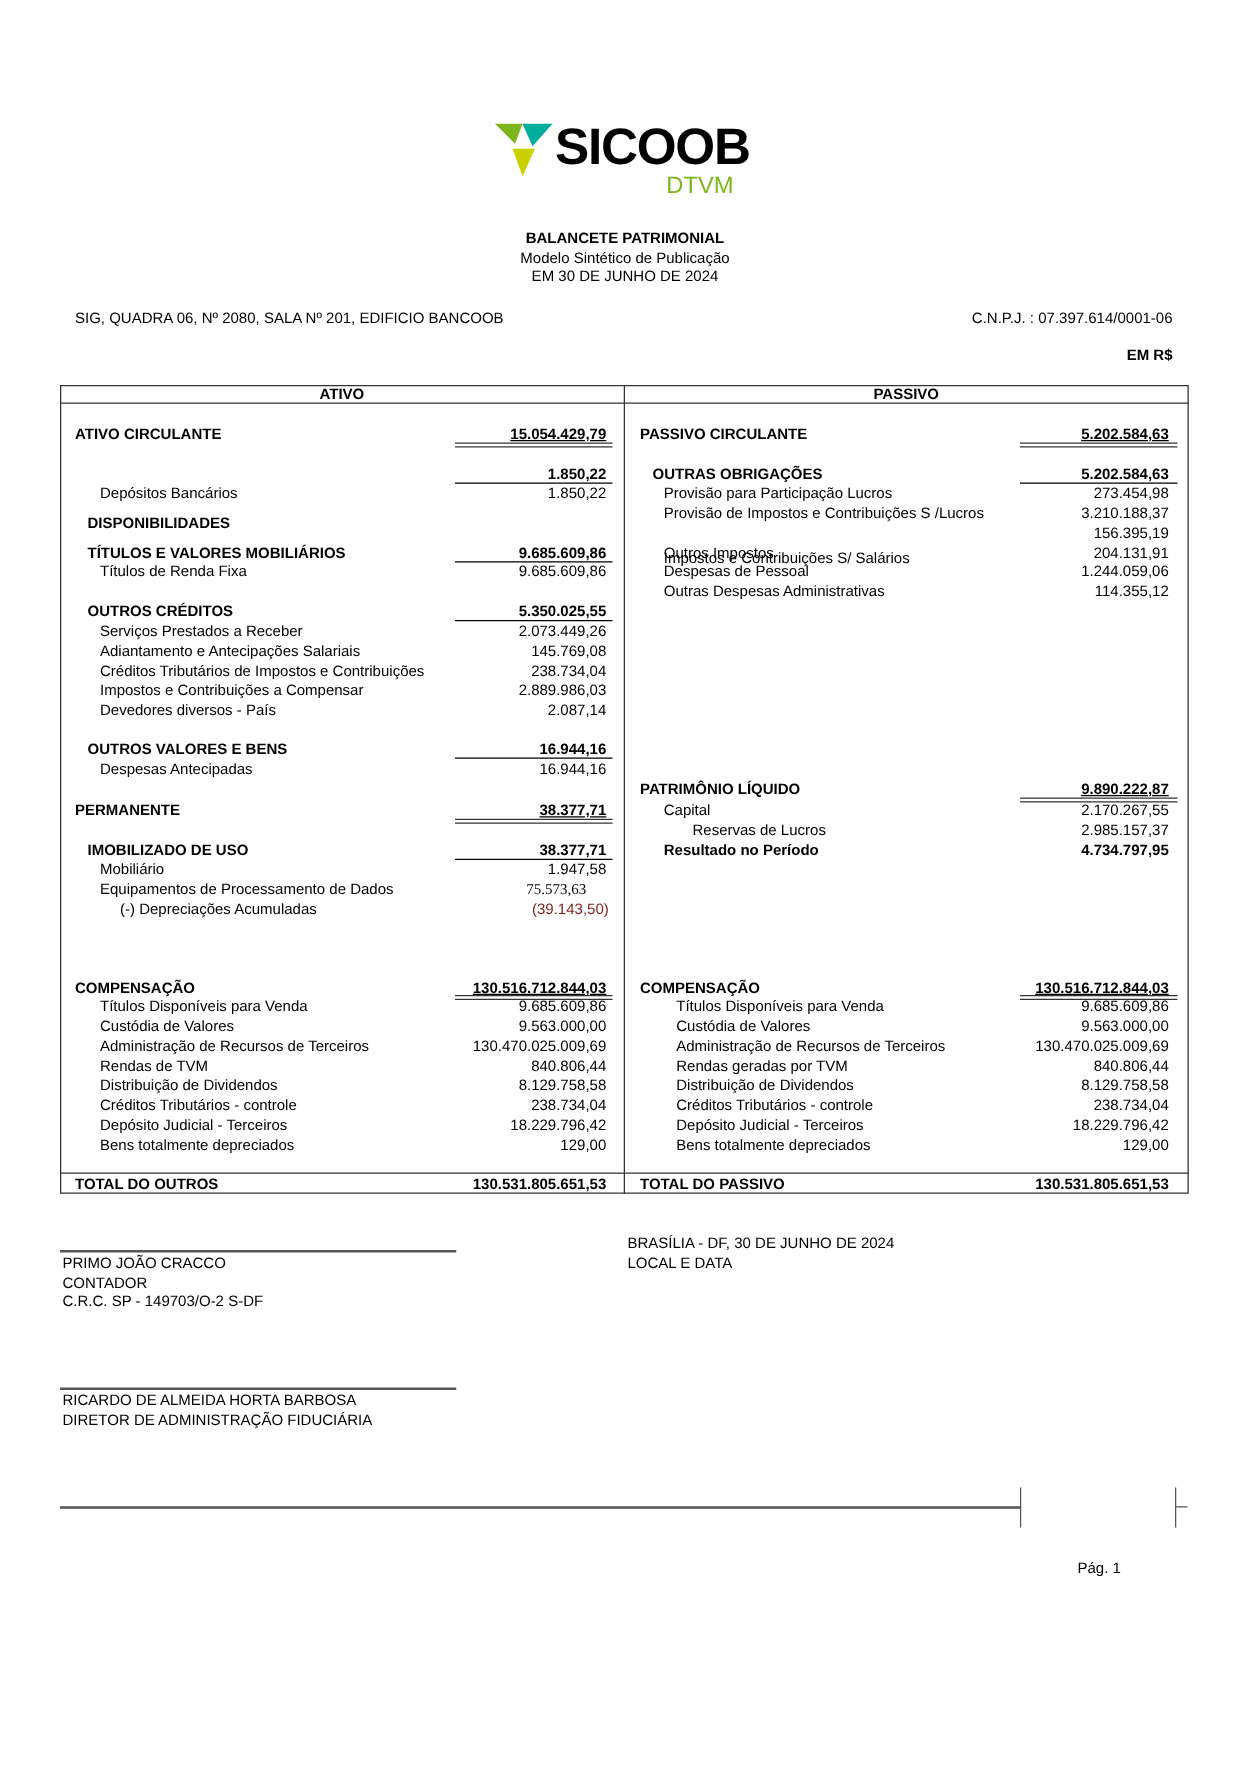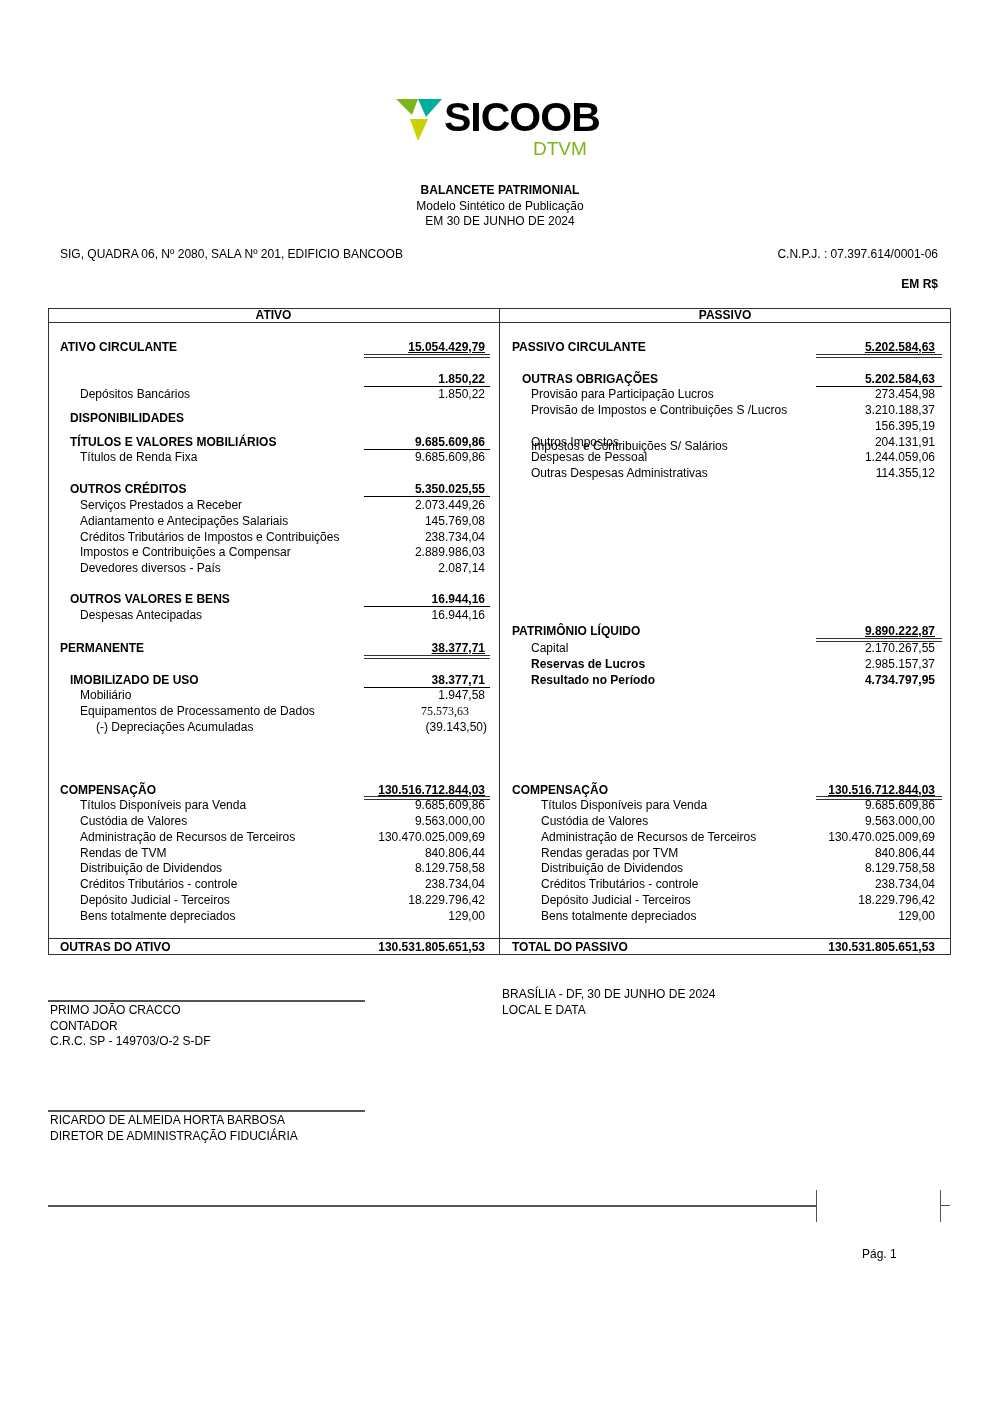--- a/index.html
+++ b/index.html
@@ -11,21 +11,21 @@
   .center { text-align: center; left: 0; width: 1000px; }
   .title { font-weight: bold; font-size: 12px; }
   .bold { font-weight: bold; }
 
   .table-frame { position: absolute; left: 48px; top: 308px; width: 903px; height: 647px; border: 1px solid #333; box-sizing: border-box; }
   .hline { position: absolute; height: 0; border-top: 1px solid #333; }
   .vline { position: absolute; width: 0; border-left: 1px solid #333; }
   .col-head { position: absolute; top: 309px; height: 13px; font-weight: bold; text-align: center; line-height: 13px; }
   .lbl { position: absolute; white-space: nowrap; }
   .val { position: absolute; text-align: right; white-space: nowrap; }
-  .neg { color: #000000; }
+  .neg { color: #7f1d1d; }
   .u-single { position: absolute; height: 0; border-top: 1px solid #000; }
   .u-double { position: absolute; height: 2px; border-top: 1px solid #333; border-bottom: 1px solid #333; }
   .ul-text { text-decoration: underline; }
 
   .sig-line { position: absolute; left: 48px; width: 317px; height: 0; border-top: 2px solid #555; }
   .footer-line { position: absolute; left: 48px; top: 1205px; width: 768px; border-top: 2px solid #555; }
   .tick { position: absolute; width: 0; border-left: 1px solid #555; }
 </style>
 </head>
 <body>
@@ -118,21 +118,21 @@
 <div class="val" style="left:364px;width:121px;top:846px;">840.806,44</div>
 <div class="lbl" style="left:80px;top:861px;">Distribuição de Dividendos</div>
 <div class="val" style="left:364px;width:121px;top:861px;">8.129.758,58</div>
 <div class="lbl" style="left:80px;top:877px;">Créditos Tributários - controle</div>
 <div class="val" style="left:364px;width:121px;top:877px;">238.734,04</div>
 <div class="lbl" style="left:80px;top:893px;">Depósito Judicial - Terceiros</div>
 <div class="val" style="left:364px;width:121px;top:893px;">18.229.796,42</div>
 <div class="lbl" style="left:80px;top:909px;">Bens totalmente depreciados</div>
 <div class="val" style="left:364px;width:121px;top:909px;">129,00</div>
 
-<div class="lbl bold" style="left:60px;top:940px;">OUTRAS DO ATIVO</div>
+<div class="lbl bold" style="left:60px;top:940px;">TOTAL DO OUTROS</div>
 <div class="val bold" style="left:320px;width:165px;top:940px;">130.531.805.651,53</div>
 
 <div class="lbl bold" style="left:512px;top:340px;">PASSIVO CIRCULANTE</div>
 <div class="val bold ul-text" style="left:816px;width:119px;top:340px;">5.202.584,63</div>
 <div class="u-double" style="left:816px;width:126px;top:354px;"></div>
 
 <div class="lbl bold" style="left:522px;top:372px;">OUTRAS OBRIGAÇÕES</div>
 <div class="val bold" style="left:816px;width:119px;top:372px;">5.202.584,63</div>
 <div class="u-single" style="left:816px;width:126px;top:386px;"></div>
 <div class="lbl" style="left:531px;top:387px;">Provisão para Participação Lucros</div>
@@ -146,21 +146,21 @@
 <div class="lbl" style="left:531px;top:450px;">Despesas de Pessoal</div>
 <div class="val" style="left:816px;width:119px;top:450px;">1.244.059,06</div>
 <div class="lbl" style="left:531px;top:466px;">Outras Despesas Administrativas</div>
 <div class="val" style="left:816px;width:119px;top:466px;">114.355,12</div>
 
 <div class="lbl bold" style="left:512px;top:624px;">PATRIMÔNIO LÍQUIDO</div>
 <div class="val bold ul-text" style="left:816px;width:119px;top:624px;">9.890.222,87</div>
 <div class="u-double" style="left:816px;width:126px;top:638px;"></div>
 <div class="lbl" style="left:531px;top:641px;">Capital</div>
 <div class="val" style="left:816px;width:119px;top:641px;">2.170.267,55</div>
-<div class="lbl" style="left:531px;top:657px;font-weight:bold;">Reservas de Lucros</div>
+<div class="lbl" style="left:554px;top:657px;">Reservas de Lucros</div>
 <div class="val" style="left:816px;width:119px;top:657px;">2.985.157,37</div>
 <div class="lbl bold" style="left:531px;top:673px;">Resultado no Período</div>
 <div class="val bold" style="left:816px;width:119px;top:673px;">4.734.797,95</div>
 
 <div class="lbl bold" style="left:512px;top:783px;">COMPENSAÇÃO</div>
 <div class="val bold ul-text" style="left:780px;width:155px;top:783px;">130.516.712.844,03</div>
 <div class="u-double" style="left:816px;width:126px;top:796px;"></div>
 <div class="lbl" style="left:541px;top:798px;">Títulos Disponíveis para Venda</div>
 <div class="val" style="left:816px;width:119px;top:798px;">9.685.609,86</div>
 <div class="lbl" style="left:541px;top:814px;">Custódia de Valores</div>

